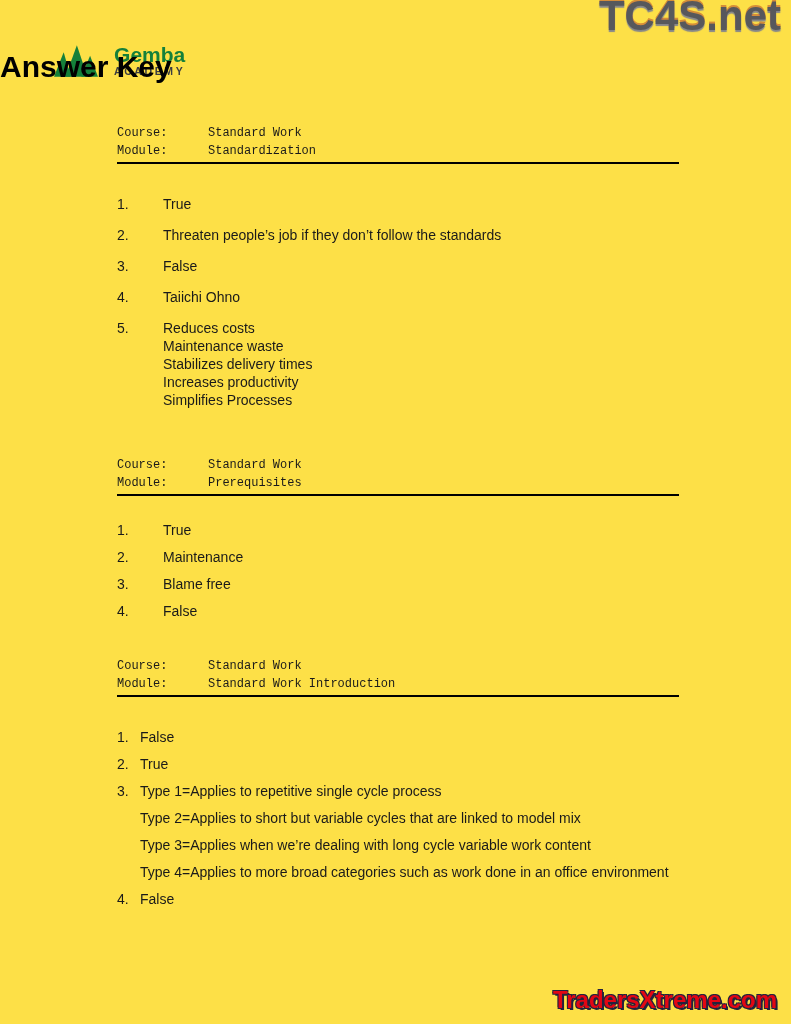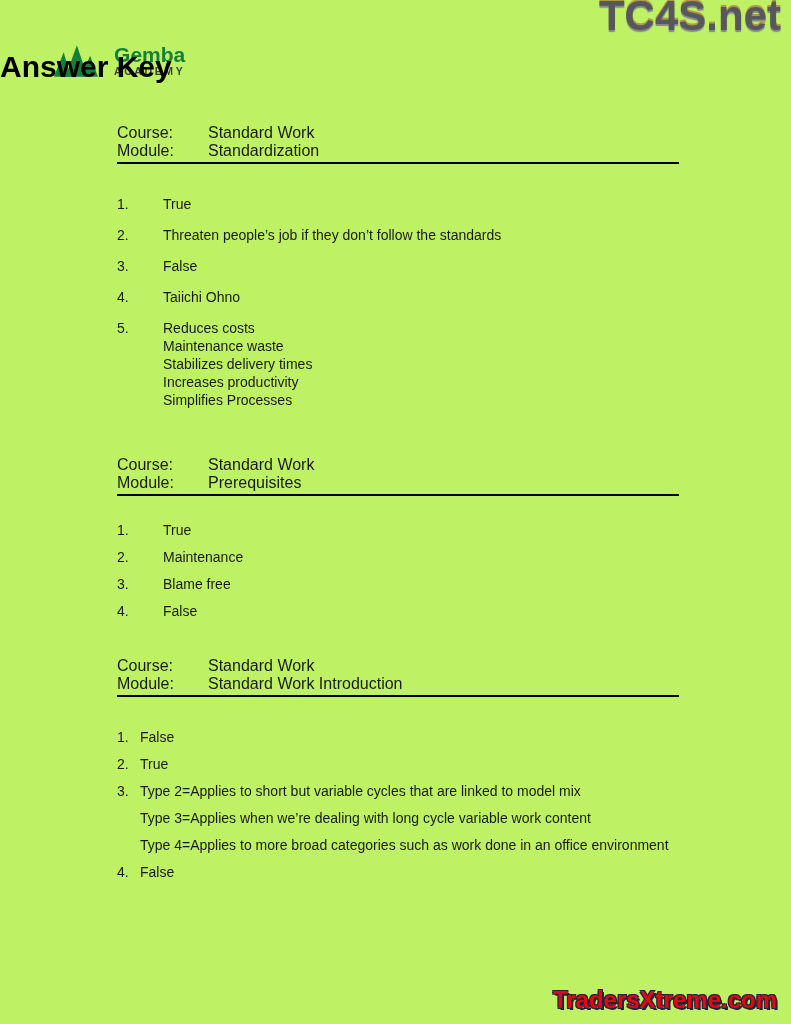--- a/index.html
+++ b/index.html
@@ -1,18 +1,18 @@
 <!DOCTYPE html>
 <html><head>
 <meta charset="utf-8">
 <style>
   html,body{margin:0;padding:0;background:#ffffff;}
   .page{
     position:relative;width:791px;height:1024px;margin:0 auto;
-    background:#bef264;color:#1a1a1a;overflow:hidden;
+    background:#fde047;color:#1a1a1a;overflow:hidden;
     font-family:"Liberation Sans", sans-serif;
   }
 
   
   .tc4s{
     position:absolute;top:-8px;right:10px;
     font-size:42px;font-weight:bold;color:#57585c;
     letter-spacing:0px;
     text-shadow:0 -2px 0 rgba(165,40,40,.45), 0 2px 1px #85868a;
   }
@@ -28,21 +28,21 @@
     position:absolute;top:50px;left:0;width:100%;
     font-size:30px;font-weight:bold;color:#000;
   }
 
   
   .section{position:absolute;left:117px;width:562px;}
   .sec1{top:124px;}
   .sec2{top:456px;}
   .sec3{top:657px;}
   .meta{border-bottom:2px solid #000;padding-bottom:2px;}
-  .meta-row{display:flex;font-size:16px;line-height:18px;}
+  .meta-row{display:flex;font-size:12px;line-height:18px;font-family:Liberation Mono, monospace;}
   .meta-label{width:91px;flex:0 0 91px;}
 
   
   .list{position:absolute;left:117px;font-size:14px;}
   .list1{top:195px;width:562px;}
   .list2{top:521px;width:562px;}
   .list3{top:724px;width:560px;}
   .item{display:flex;align-items:flex-start;}
   .list1 .item{margin-bottom:13px;}
   .list2 .item{margin-bottom:9px;}
@@ -210,20 +210,21 @@
     </div>
     <div class="item">
       <span class="num">2.</span>
       <span class="lines">
           <span class="line">True</span>
         </span>
     </div>
     <div class="item">
       <span class="num">3.</span>
       <span class="lines">
+        <span class="line">Type 1=Applies to repetitive single cycle process</span>
         <span class="line">Type 2=Applies to short but variable cycles that are linked to model mix</span>
         <span class="line">Type 3=Applies when we’re dealing with long cycle variable work content</span>
         <span class="line">Type 4=Applies to more broad categories such as work done in an office environment</span>
       </span>
     </div>
     <div class="item">
       <span class="num">4.</span>
       <span class="lines">
           <span class="line">False</span>
         </span>

